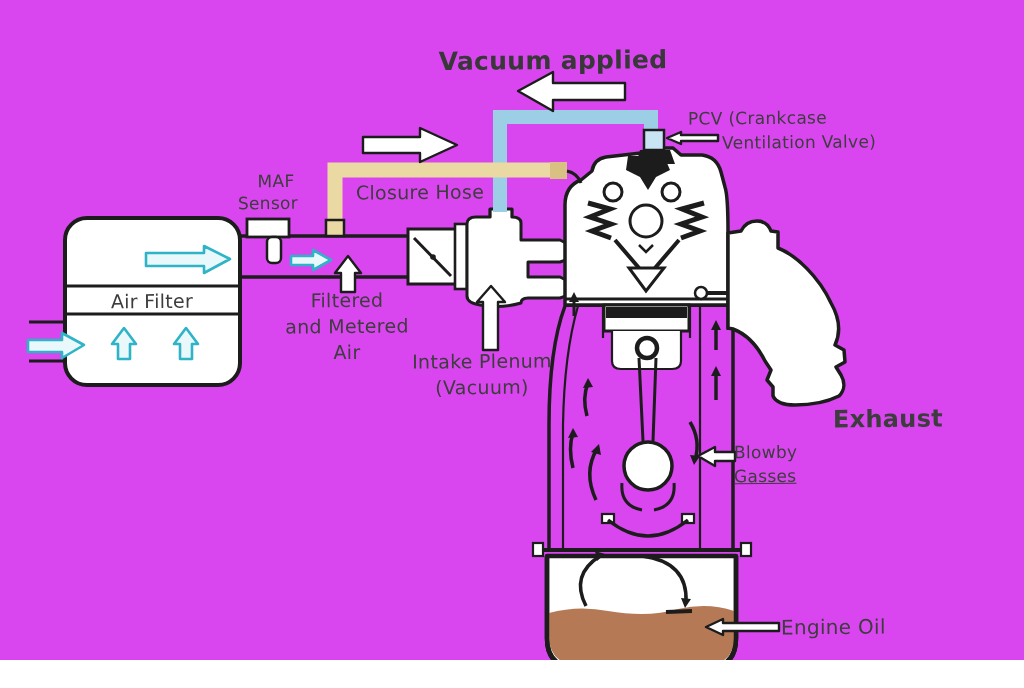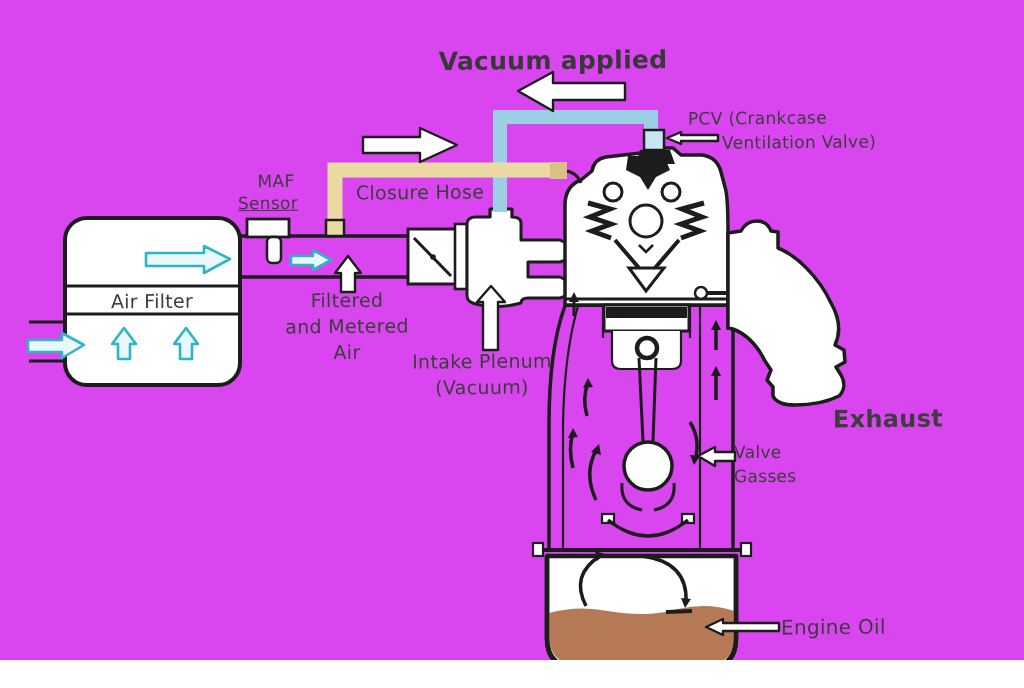--- a/index.html
+++ b/index.html
@@ -179,39 +179,39 @@
 
   <div class="lbl big center" style="left:428px;top:46px;width:250px;">Vacuum applied</div>
 
   <div>
     <div class="lbl sm" style="left:688px;top:108px;">PCV (Crankcase</div>
     <div class="lbl sm" style="left:722px;top:132px;">Ventilation Valve)</div>
   </div>
 
   <div>
     <div class="lbl sm center" style="left:236px;top:171px;width:80px;">MAF</div>
-    <div class="lbl sm center" style="left:228px;top:193px;width:80px;text-decoration:underline;">Sensor</div>
+    <div class="lbl sm center" style="left:228px;top:193px;width:80px;">Sensor</div>
   </div>
 
   <div class="lbl med center" style="left:340px;top:181px;width:160px;">Closure Hose</div>
 
   <div class="lbl med center" style="left:77px;top:290px;width:150px;">Air Filter</div>
 
   <div>
     <div class="lbl med center" style="left:267px;top:289px;width:160px;">Filtered</div>
     <div class="lbl med center" style="left:267px;top:315px;width:160px;">and Metered</div>
     <div class="lbl med center" style="left:267px;top:341px;width:160px;">Air</div>
   </div>
 
   <div>
     <div class="lbl med center" style="left:382px;top:350px;width:200px;">Intake Plenum</div>
     <div class="lbl med center" style="left:382px;top:376px;width:200px;">(Vacuum)</div>
   </div>
 
   <div class="lbl exh center" style="left:818px;top:405px;width:140px;">Exhaust</div>
 
   <div>
-    <div class="lbl sm" style="left:734px;top:442px;">Valve</div>
-    <div class="lbl sm" style="left:734px;top:466px;">Gasses</div>
+    <div class="lbl sm" style="left:734px;top:442px;">Blowby</div>
+    <div class="lbl sm" style="left:734px;top:466px;text-decoration:underline;">Gasses</div>
   </div>
 
   <div class="lbl oil-lbl" style="left:781px;top:615px;">Engine Oil</div>
 </div>
 
 </body></html>

